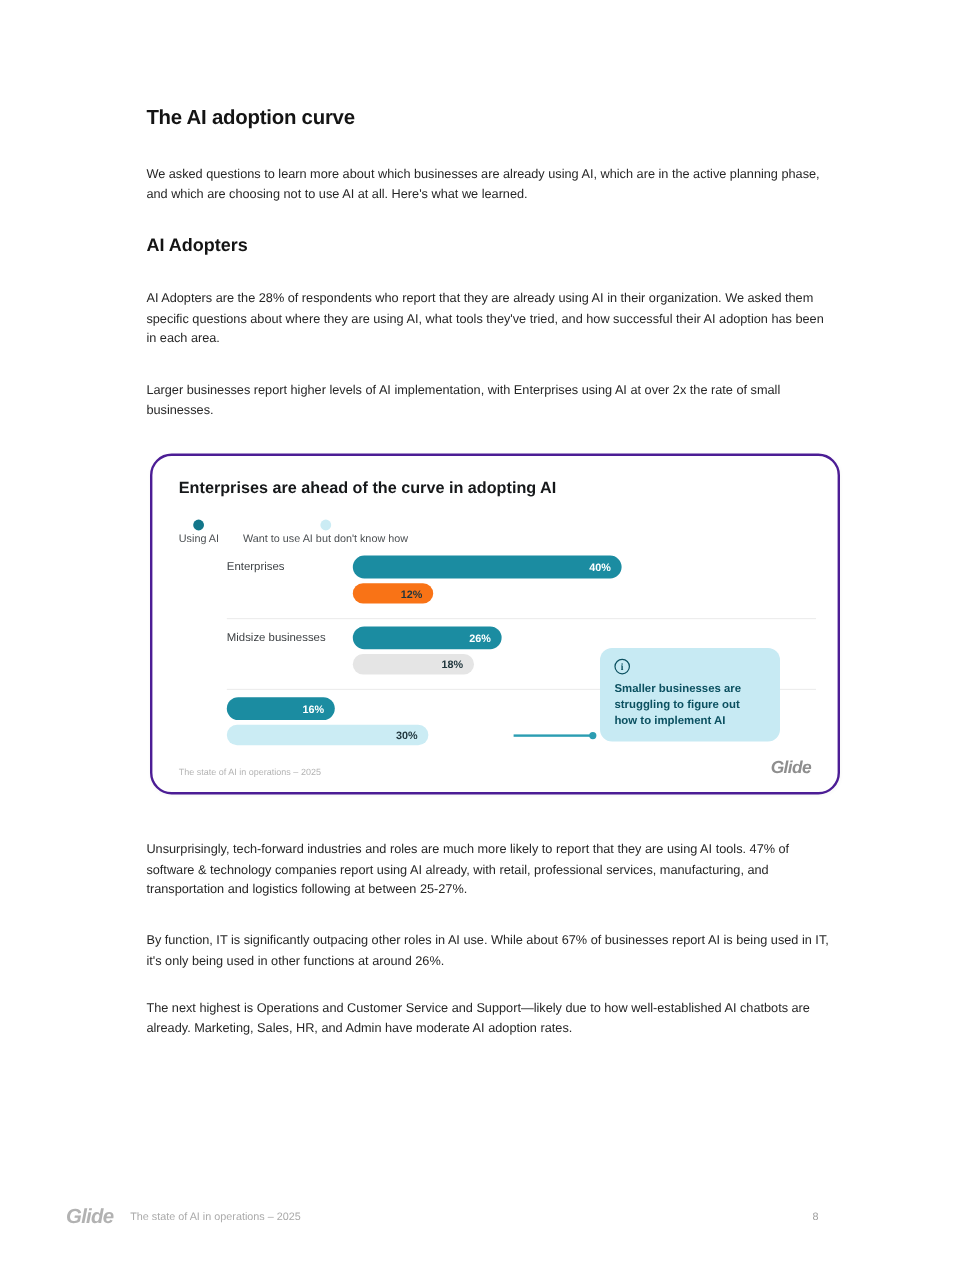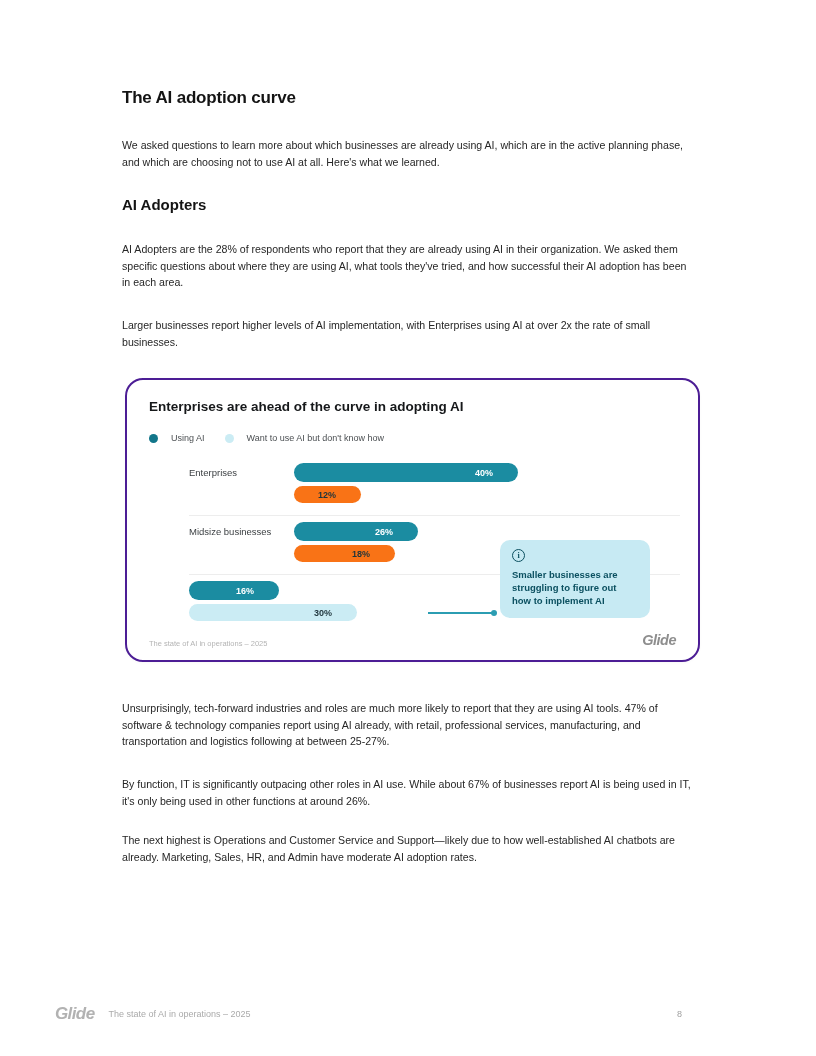--- a/index.html
+++ b/index.html
@@ -32,30 +32,30 @@
   .card {
     position:absolute; left:125px; top:378px; width:575px; height:284px;
     background:#fff; border:2px solid #4c1d95; border-radius:18px;
     box-shadow:0 1px 3px rgba(0,0,0,0.03);
   }
   .card-title {
     position:absolute; left:22px; top:19px;
     font-size:13.5px; font-weight:700; color:#16181a;
   }
   .legend { position:absolute; left:22px; top:53px; display:flex; gap:20px; align-items:center; }
-  .legend-item { display:flex; align-items:center; gap:13px; }
+  .legend-item { display:flex; align-items:center; gap:2px;flex-direction:column; }
   .legend-dot { width:9px; height:9px; border-radius:50%; display:inline-block; }
   .legend-label { font-size:9px; color:#4b4f52; }
 
   .bar-rows { position:absolute; left:22px; top:77px; width:531px; }
   .bar-row { display:flex; padding:6px 0 12px; border-bottom:1px solid #ededed;margin-left:40px; }
   .bar-row:last-child { border-bottom:none; }
   .bar-cat-label { width:105px; flex:0 0 105px; font-size:9.5px; color:#3a3e41; padding-top:4px; }
   .bars { display:flex; flex-direction:column; gap:4px; }
-  .bar { display:flex; align-items:center; justify-content:flex-end; padding-right:25px; }
+  .bar { display:flex; align-items:center; justify-content:flex-end; padding-right:9px; }
   .bar-dark  { height:19px; border-radius:10px; }
   .bar-light { height:17px; border-radius:9px; }
   .bar-dark  .bar-value { color:#ffffff; font-size:9px; font-weight:700; }
   .bar-light .bar-value { color:#1f353c; font-size:9px; font-weight:700; }
 
   .annotation {
     position:absolute; left:373px; top:160px; width:150px; height:78px;
     background:#c7eaf3; border-radius:10px; padding:9px 12px 10px;
   }
   .info-icon {
@@ -128,21 +128,21 @@
             <span class="bar-value">12%</span>
           </div>
         </div>
       </div>
       <div class="bar-row">
         <div class="bar-cat-label">Midsize businesses</div>
         <div class="bars">
           <div class="bar bar-dark" style="width: 124px; background: rgb(27, 140, 161);">
             <span class="bar-value">26%</span>
           </div>
-          <div class="bar bar-light" style="width: 101px; background: #f97316;">
+          <div class="bar bar-light" style="width: 101px; background: #e5e5e5;">
             <span class="bar-value">18%</span>
           </div>
         </div>
       </div>
       <div class="bar-row">
         <div class="bars">
           <div class="bar bar-dark" style="width: 90px; background: rgb(27, 140, 161);">
             <span class="bar-value">16%</span>
           </div>
           <div class="bar bar-light" style="width: 168px; background: rgb(203, 236, 244);">

